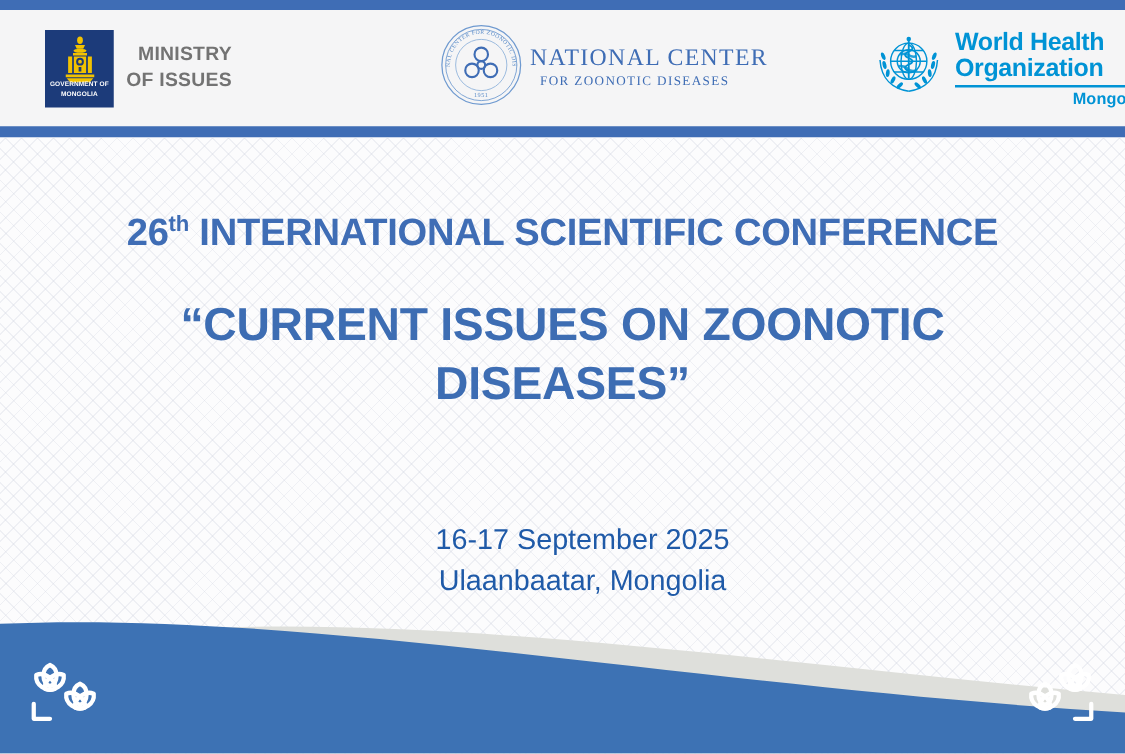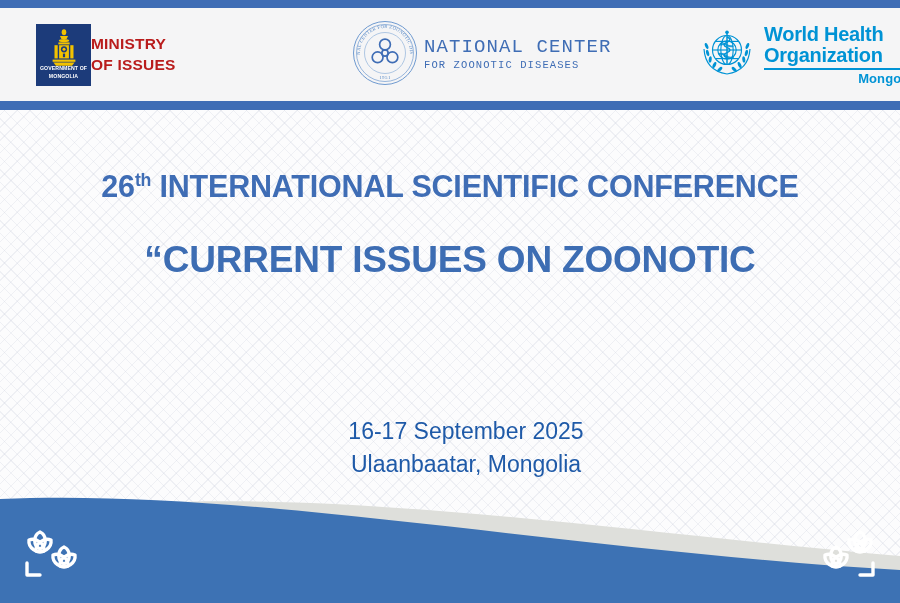--- a/index.html
+++ b/index.html
@@ -67,45 +67,48 @@
     text-align: center;
     color: #ffffff;
     font-size: 5.2px;
     font-weight: bold;
     letter-spacing: 0.1px;
     line-height: 1;
   }
   .moh-emblem .gov-line1 { bottom: 14px; }
   .moh-emblem .gov-line2 { bottom: 6px; }
   .moh-text {
-    color: #b91c1c;
+    margin-left: 10px;
+    color: #737373;
     font-size: 15.5px;
     font-weight: bold;
     line-height: 1.35;
     letter-spacing: 0.2px;
     white-space: nowrap;
+    text-align: right;
   }
 
   
   .ncz-seal { flex: 0 0 auto; }
   .ncz-text {
     margin-left: 6px;
     color: #3f6db5;
-    font-family: Liberation Mono, monospace;
+    font-family: Liberation Serif, serif;
     line-height: 1.1;
     white-space: nowrap;
   }
   .ncz-name {
     font-size: 19px;
     letter-spacing: 1.1px;
   }
   .ncz-sub {
     font-size: 10.5px;
     letter-spacing: 1.1px;
     margin-top: 2px;
+    margin-left: 8px;
   }
 
   
   .who-emblem { flex: 0 0 auto; }
   .who-text {
     margin-left: 8px;
     color: #0093d5;
     line-height: 1.02;
     white-space: nowrap;
   }
@@ -296,20 +299,21 @@
     </div>
   </div>
   <div class="rule-bottom"></div>
 
   <div class="body-area">
 
     <div class="headline-block">
       <div class="conf-line"><span>26</span><span class="ord">th</span><span> INTERNATIONAL SCIENTIFIC CONFERENCE</span></div>
       <div class="theme-line">
         <div>“CURRENT ISSUES ON ZOONOTIC</div>
+        <div>DISEASES”</div>
       </div>
     </div>
 
     <div class="when-where">
       <div>16-17 September 2025</div>
       <div>Ulaanbaatar, Mongolia</div>
     </div>
 
     <div class="wave-wrap">
       <svg width="900" height="145" viewBox="0 0 900 145" aria-hidden="true">

